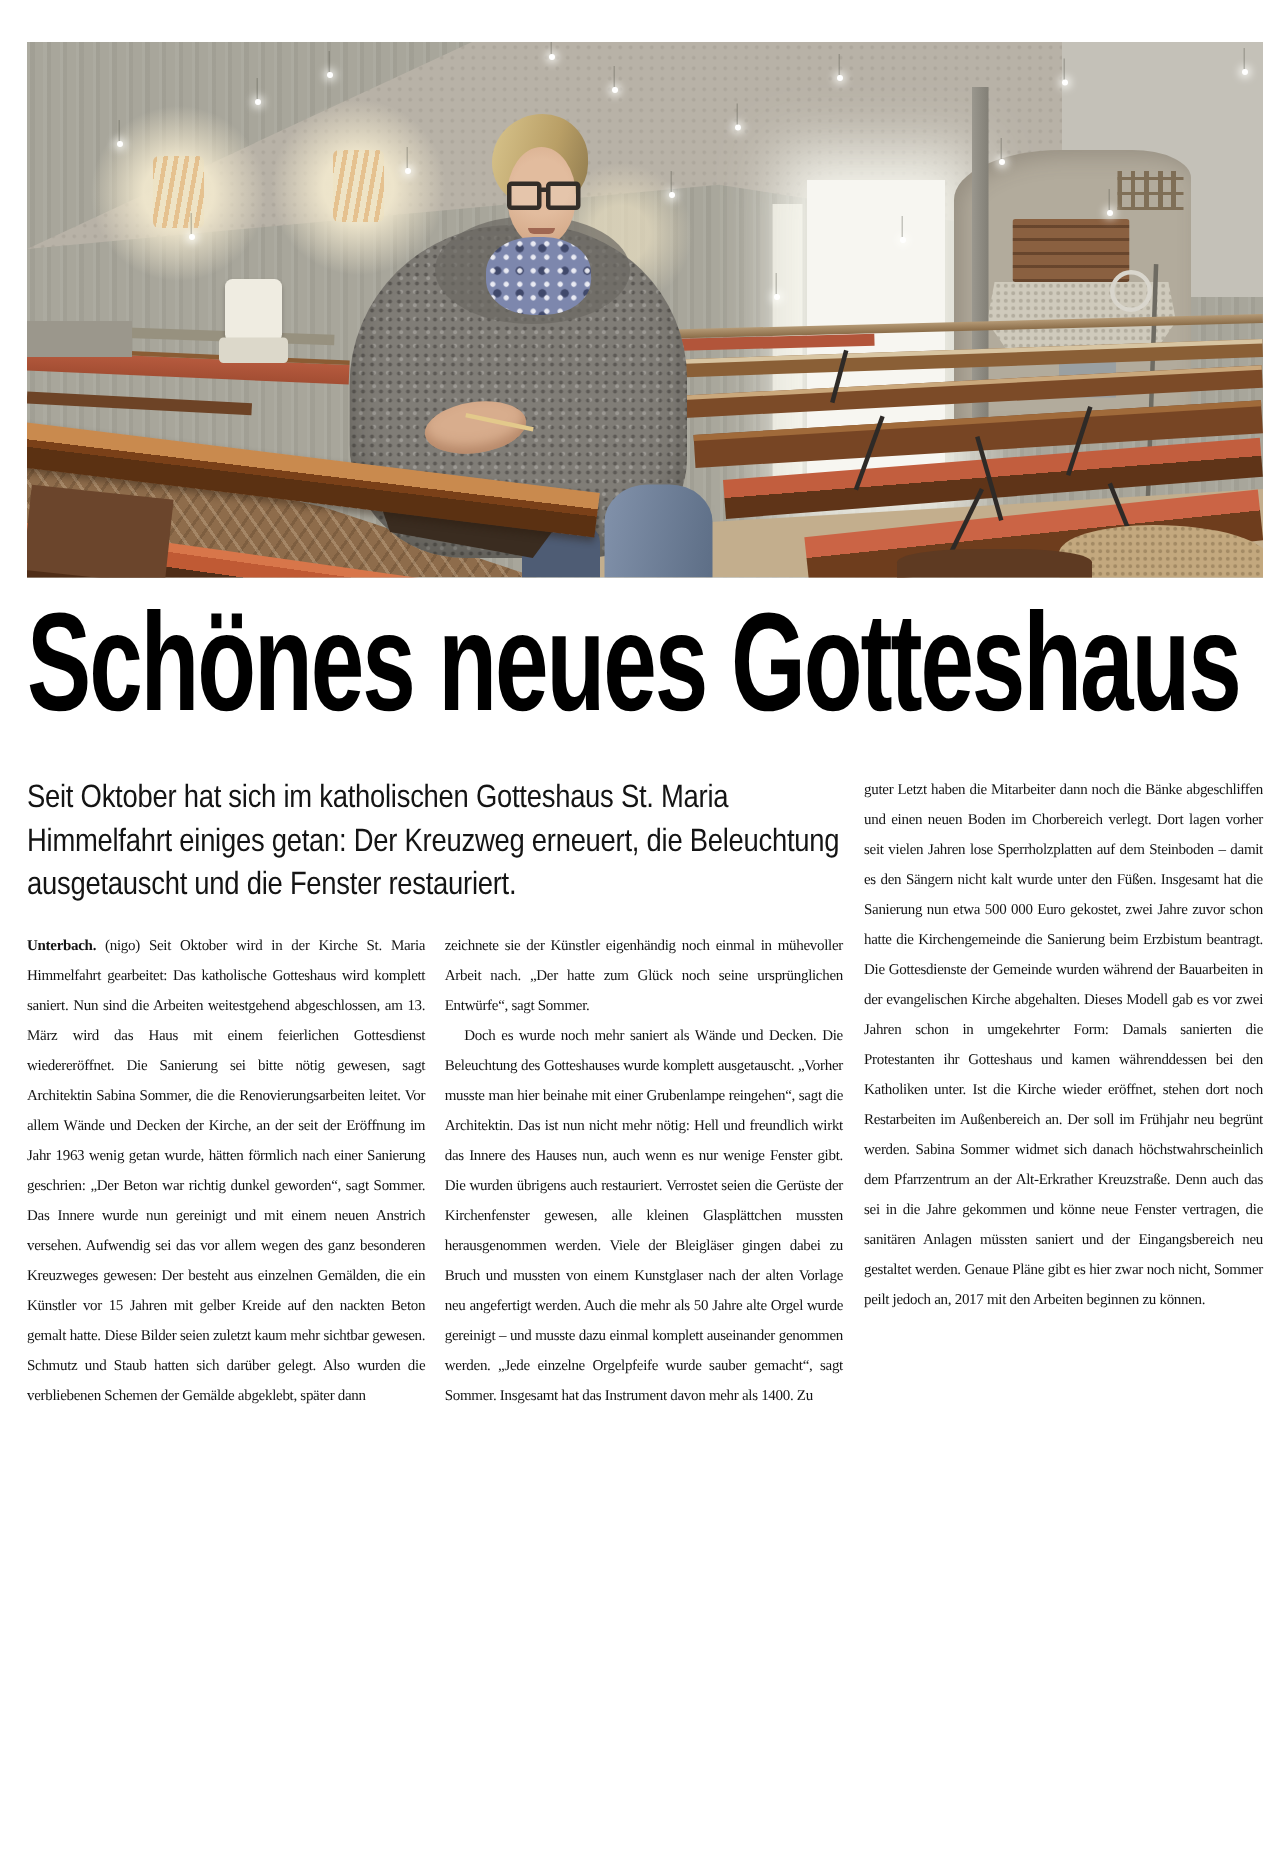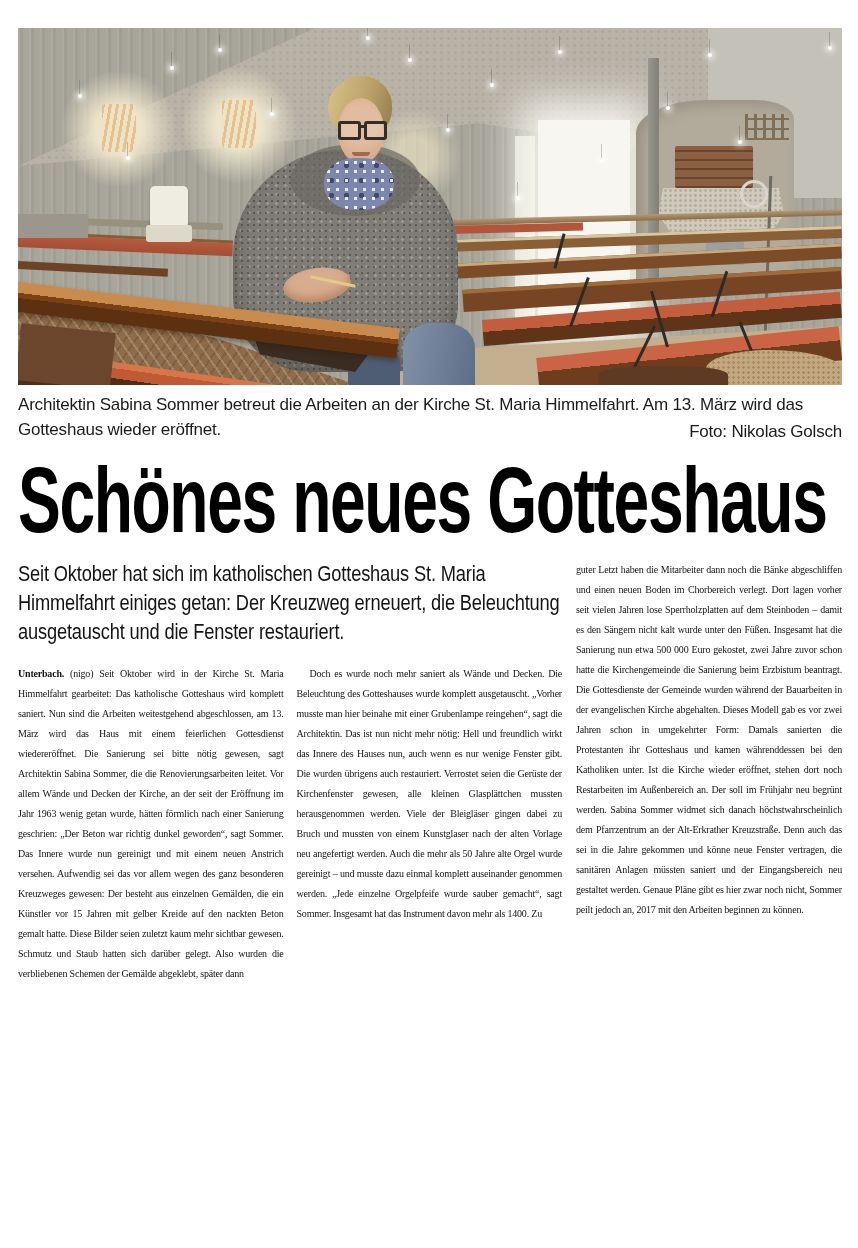--- a/index.html
+++ b/index.html
@@ -98,21 +98,21 @@
   .nearb{left:-20px;top:318px;width:290px;height:42px;transform:rotate(8deg);transform-origin:left center;
         background:linear-gradient(#d8764a 0 6px,#c05a34 6px 16px,#4f2d17 16px);}
   .slab{left:0;top:300px;width:95px;height:57px;background:#6b452c;transform:rotate(6deg);}
 
   
   .caprow{position:relative;width:824px;height:52px;margin-top:7px;}
   .caption{margin:0;padding-right:26px;font-size:17px;line-height:25px;letter-spacing:-.2px;color:#1b1b1b;}
   .credit{position:absolute;right:0;bottom:2px;font-size:17px;letter-spacing:-.2px;color:#1b1b1b;}
   .headline{margin:14px 0 0 0;width:1200px;font-size:93px;font-weight:700;letter-spacing:-2px;line-height:.92;
         white-space:nowrap;transform:scaleX(.69);transform-origin:0 0;color:#000;}
-  .content{display:flex;gap:14px;margin-top:16px;}
+  .content{display:flex;gap:14px;margin-top:32px;}
   .leftzone{width:544px;flex:none;}
   .deck{margin:0 0 17px 0;width:640px;font-size:21.5px;line-height:29px;letter-spacing:-.2px;color:#141414;
         transform:scaleX(.85);transform-origin:0 0;}
   .cols{display:flex;gap:13px;}
   .col{flex:1;min-width:0;}
   .col3{width:266px;flex:none;}
   .block{margin:0;font-family:"Liberation Serif",serif;font-size:10px;line-height:20px;
         text-align:justify;letter-spacing:-.2px;color:#141414;hyphens:auto;}
   .indent{text-indent:13px;}
   .dateline{font-weight:700;}
@@ -193,35 +193,32 @@
     <div class="jean1"></div>
     <div class="jean2"></div>
     <div class="wedge"></div>
     <div class="rail"></div>
     <div class="hands"></div>
     <div class="pen"></div>
     <div class="nearb"></div>
     <div class="slab"></div>
   </figure>
 
-  <div class="caprow">
-    <p class="caption">Architektin Sabina Sommer betreut die Arbeiten an der Kirche St. Maria Himmelfahrt. Am 13. März wird das Gotteshaus wieder eröffnet.</p>
-    <span class="credit">Foto: Nikolas Golsch</span>
-  </div>
 
   <h1 class="headline">Schönes neues Gotteshaus</h1>
 
   <div class="content">
     <div class="leftzone">
       <p class="deck">Seit Oktober hat sich im katholischen Gotteshaus St. Maria Himmelfahrt einiges getan: Der Kreuzweg erneuert, die Beleuchtung ausgetauscht und die Fenster restauriert.</p>
       <div class="cols">
         <div class="col">
           <p class="block"><b class="dateline">Unterbach.</b> <span>(nigo)</span> <span>Seit Oktober wird in der Kirche St. Maria Himmelfahrt gearbeitet: Das katholische Gotteshaus wird komplett saniert. Nun sind die Arbeiten weitestgehend abgeschlossen, am 13. März wird das Haus mit einem feierlichen Gottesdienst wiedereröffnet. Die Sanierung sei bitte nötig gewesen, sagt Architektin Sabina Sommer, die die Renovierungsarbeiten leitet. Vor allem Wände und Decken der Kirche, an der seit der Eröffnung im Jahr 1963 wenig getan wurde, hätten förmlich nach einer Sanierung geschrien: „Der Beton war richtig dunkel geworden“, sagt Sommer. Das Innere wurde nun gereinigt und mit einem neuen Anstrich versehen. Aufwendig sei das vor allem wegen des ganz besonderen Kreuzweges gewesen: Der besteht aus einzelnen Gemälden, die ein Künstler vor 15 Jahren mit gelber Kreide auf den nackten Beton gemalt hatte. Diese Bilder seien zuletzt kaum mehr sichtbar gewesen. Schmutz und Staub hatten sich darüber gelegt. Also wurden die verbliebenen Schemen der Gemälde abgeklebt, später dann</span></p>
         </div>
         <div class="col">
+          <p class="block">zeichnete sie der Künstler eigenhändig noch einmal in mühevoller Arbeit nach. „Der hatte zum Glück noch seine ursprünglichen Entwürfe“, sagt Sommer.</p>
           <p class="block indent">Doch es wurde noch mehr saniert als Wände und Decken. Die Beleuchtung des Gotteshauses wurde komplett ausgetauscht. „Vorher musste man hier beinahe mit einer Grubenlampe reingehen“, sagt die Architektin. Das ist nun nicht mehr nötig: Hell und freundlich wirkt das Innere des Hauses nun, auch wenn es nur wenige Fenster gibt. Die wurden übrigens auch restauriert. Verrostet seien die Gerüste der Kirchenfenster gewesen, alle kleinen Glasplättchen mussten herausgenommen werden. Viele der Bleigläser gingen dabei zu Bruch und mussten von einem Kunstglaser nach der alten Vorlage neu angefertigt werden. Auch die mehr als 50 Jahre alte Orgel wurde gereinigt – und musste dazu einmal komplett auseinander genommen werden. „Jede einzelne Orgelpfeife wurde sauber gemacht“, sagt Sommer. Insgesamt hat das Instrument davon mehr als 1400. Zu</p>
         </div>
       </div>
     </div>
     <div class="col3">
       <p class="block">guter Letzt haben die Mitarbeiter dann noch die Bänke abgeschliffen und einen neuen Boden im Chorbereich verlegt. Dort lagen vorher seit vielen Jahren lose Sperrholzplatten auf dem Steinboden – damit es den Sängern nicht kalt wurde unter den Füßen. Insgesamt hat die Sanierung nun etwa 500 000 Euro gekostet, zwei Jahre zuvor schon hatte die Kirchengemeinde die Sanierung beim Erzbistum beantragt. Die Gottesdienste der Gemeinde wurden während der Bauarbeiten in der evangelischen Kirche abgehalten. Dieses Modell gab es vor zwei Jahren schon in umgekehrter Form: Damals sanierten die Protestanten ihr Gotteshaus und kamen währenddessen bei den Katholiken unter. Ist die Kirche wieder eröffnet, stehen dort noch Restarbeiten im Außenbereich an. Der soll im Frühjahr neu begrünt werden. Sabina Sommer widmet sich danach höchstwahrscheinlich dem Pfarrzentrum an der Alt-Erkrather Kreuzstraße. Denn auch das sei in die Jahre gekommen und könne neue Fenster vertragen, die sanitären Anlagen müssten saniert und der Eingangsbereich neu gestaltet werden. Genaue Pläne gibt es hier zwar noch nicht, Sommer peilt jedoch an, 2017 mit den Arbeiten beginnen zu können.</p>
     </div>
   </div>
 
 </div>

